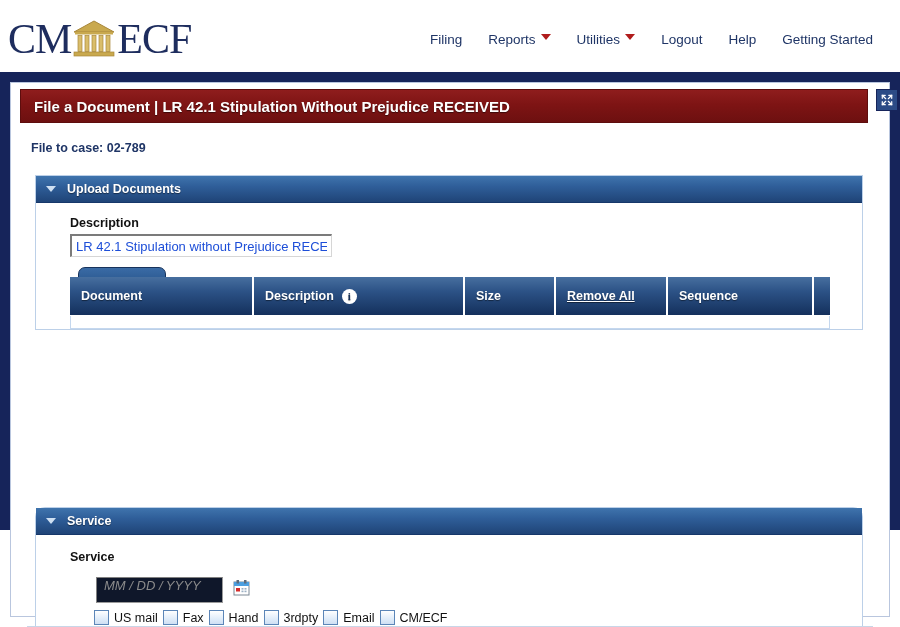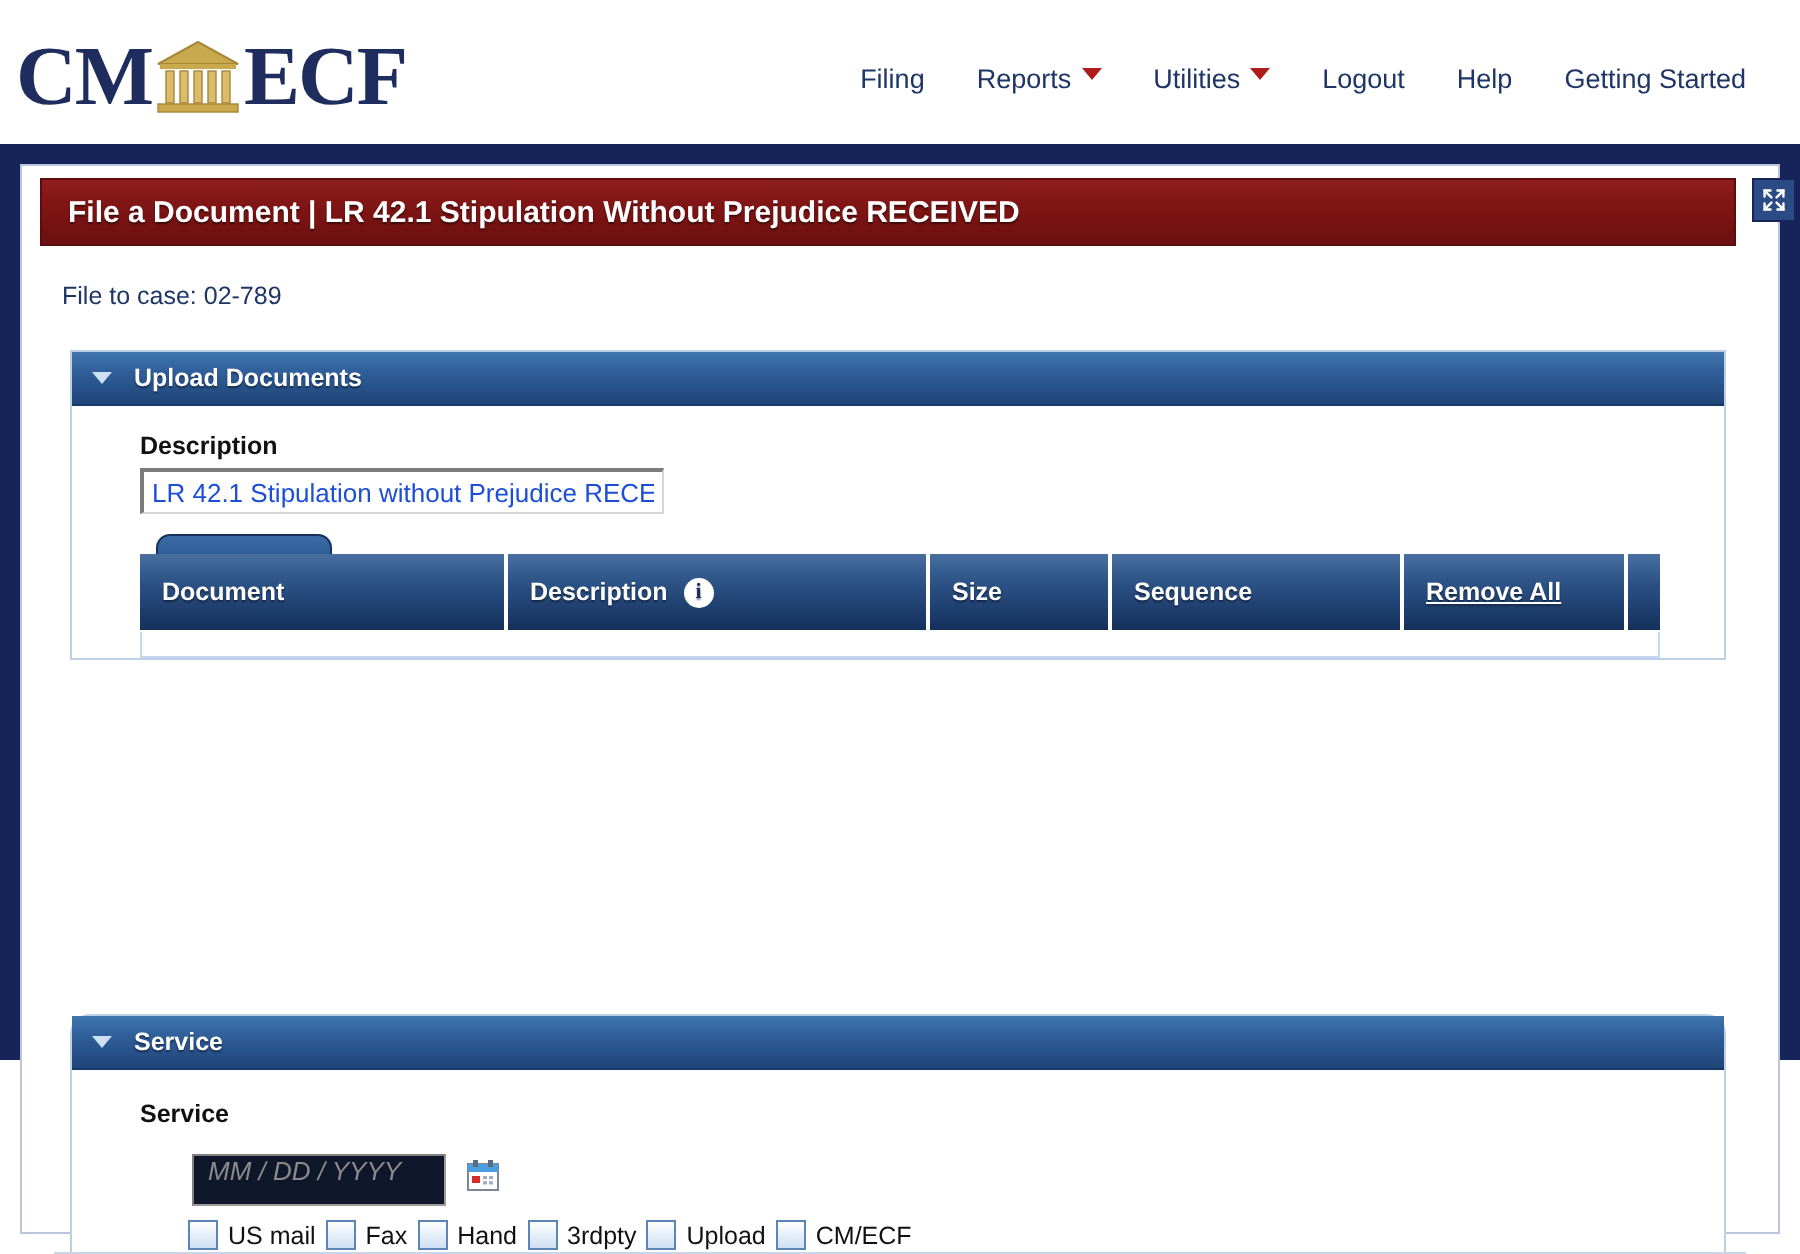--- a/index.html
+++ b/index.html
@@ -15,21 +15,21 @@
   #app { position: relative; width: 900px; height: 627px; background:#fff; }
 
   .topbar {
     position: absolute; left:0; top:0; width:900px; height:72px;
     background:#ffffff;
   }
   .logo {
     position:absolute; left:8px; top:18px;
     display:flex; align-items:center;
     font-family:"Liberation Serif", serif;
-    font-size:42px; font-weight:700; color:#1e2d5e; letter-spacing:-1px;
+    font-size:42px; font-weight:400; color:#1e2d5e; letter-spacing:-1px;
     line-height:1;
   }
   .logo .cm { }
   .logo .ecf { }
   .courthouse { width:44px; height:40px; position:relative; margin:0 1px; display:inline-block; }
 
   .mainnav {
     position:absolute; right:14px; top:30px;
     display:flex; align-items:center; gap:0px;
     font-size:13.5px; color:#1f3566;
@@ -71,21 +71,21 @@
     width:22px; height:22px;
     background:#2b4b86;
     border:1px solid #16245a;
     display:flex; align-items:center; justify-content:center;
     cursor:pointer;
   }
 
   
   .casline {
     position:absolute; left:20px; top:58px;
-    font-size:12.5px; font-weight:normal; color:#1f3566;
+    font-size:12.5px; font-weight:bold; color:#1f3566;
   }
 
   .panel {
     position:absolute; left:24px; width:828px;
     border:1px solid #bcd0e8;
     background:#ffffff;
   }
   .panel-head {
     height:27px;
     background:linear-gradient(to bottom,#3f74ad 0%, #2f5e99 40%, #1f4477 100%);
@@ -267,24 +267,24 @@
           <button class="btn-blue" id="browse-button" style="position:absolute; left:42px; top:64px;">Browse...</button>
 
           <div class="doc-table">
             <div class="thead">
               <div class="th" style="width:184px;">Document</div>
               <div class="th" style="width:211px;">
                 <span>Description</span>
                 <span class="info-dot">i</span>
               </div>
               <div class="th" style="width:91px;text-align:center;">Size</div>
-              <div class="th" style="width:146px;">Sequence</div>
               <div class="th" style="width:112px;">
                 <span class="link-u">Remove All</span>
               </div>
+              <div class="th" style="width:146px;">Sequence</div>
               <div class="th last" style="width:16px;"></div>
             </div>
             <div class="trow-empty"></div>
           </div>
 
         </div>
       </div>
 
       <div class="panel" id="panel-service">
         <div class="panel-head">
@@ -325,21 +325,21 @@
             <span class="cb-item">
               <span class="cb"></span>
               <span class="cb-label">Hand</span>
             </span>
             <span class="cb-item">
               <span class="cb"></span>
               <span class="cb-label">3rdpty</span>
             </span>
             <span class="cb-item">
               <span class="cb"></span>
-              <span class="cb-label">Upload</span>
+              <span class="cb-label">Email</span>
             </span>
             <span class="cb-item">
               <span class="cb"></span>
               <span class="cb-label">CM/ECF</span>
             </span>
           </div>
 
         </div>
       </div>
 

